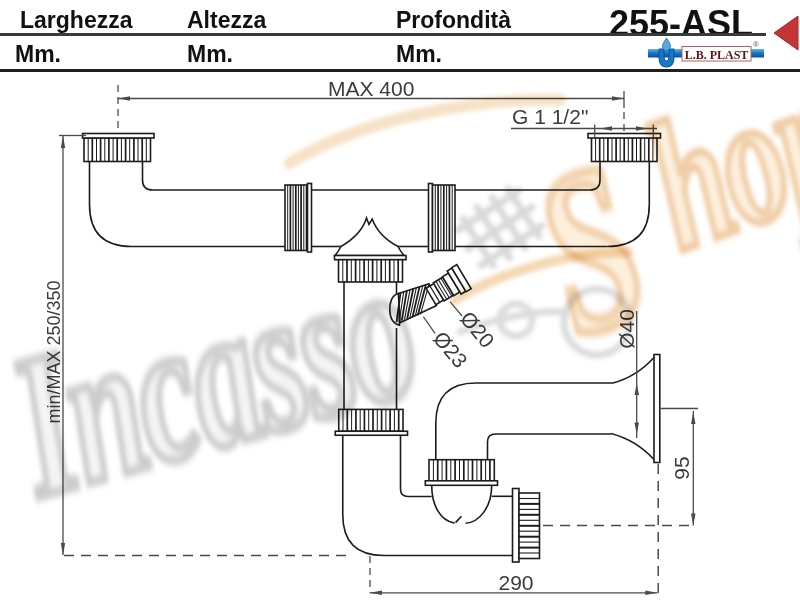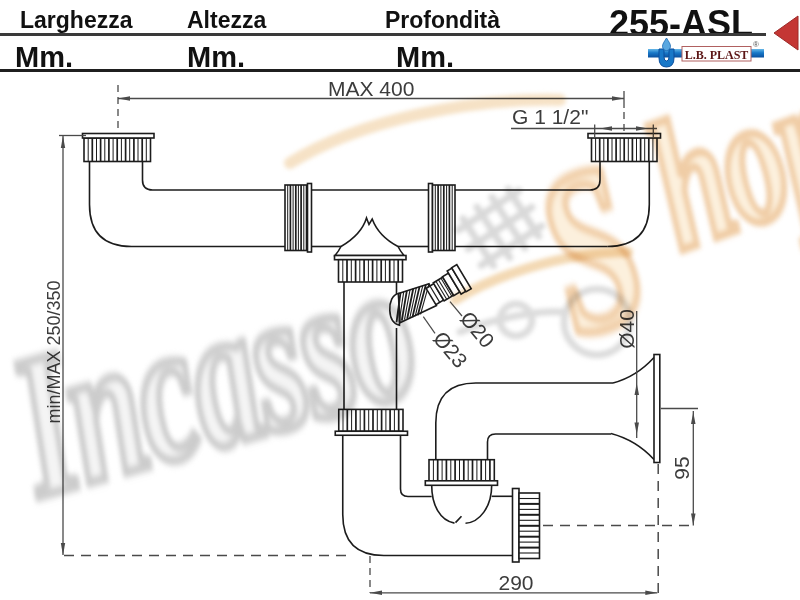--- a/index.html
+++ b/index.html
@@ -2,21 +2,21 @@
 <html><head><meta charset="utf-8">
 <style>
 html,body{margin:0;padding:0;width:800px;height:600px;overflow:hidden;background:#ffffff;}
 #stage{position:relative;width:800px;height:600px;font-family:"Liberation Sans",sans-serif;}
 .wm{position:absolute;z-index:5;mix-blend-mode:multiply;}
 .gray{color:#f4f4f4;filter:blur(2.2px);}
 .gold2{font-family:'Liberation Serif',serif;font-style:italic;font-weight:bold;filter:blur(2.2px);color:#fcf0dd;}
 #drawing{position:absolute;left:0;top:0;z-index:3;}
 #header{position:absolute;left:0;top:0;width:800px;height:72px;z-index:4;background:#ffffff;}
 .h1{position:absolute;top:7px;font-weight:bold;font-size:23px;color:#111;}
-.h2{position:absolute;top:41px;font-weight:bold;font-size:29px;color:#111;}
+.h2{position:absolute;top:41px;font-weight:bold;font-size:23px;color:#111;}
 .rule1{position:absolute;left:0;top:33px;width:766px;height:2.6px;background:#3a3a3a;}
 .rule2{position:absolute;left:0;top:68.5px;width:800px;height:3px;background:#1f1f1f;}
 </style></head>
 <body>
 <div id="stage">
 
 <svg id="drawing" width="800" height="600" viewBox="0 0 800 600">
 <path d="M89.5,161.5 L89.5,204.5 Q89.5,246.5 131.5,246.5 L285,246.5" stroke="#1c1c1c" stroke-width="1.6" fill="none"></path>
 <path d="M142.5,161.5 L142.5,180 Q142.5,190.0 152.5,190.0 L285,190.0" stroke="#1c1c1c" stroke-width="1.6" fill="none"></path>
 <rect x="84" y="138" width="66.5" height="23.5" stroke="#1c1c1c" stroke-width="1.6" fill="white"></rect>
@@ -236,21 +236,21 @@
   <g stroke="#dcdcdc" stroke-width="7" fill="none" stroke-linecap="round">
     <circle cx="597" cy="322" r="33"></circle>
     <circle cx="516" cy="320" r="16"></circle>
     <path d="M460,332 C495,318 540,310 562,312"></path>
   </g>
 </svg>
 
 <div id="header">
   <div class="h1" style="left:20px;">Larghezza</div>
   <div class="h1" style="left:187px;">Altezza</div>
-  <div class="h1" style="left:385px;text-align:center;">Profondità</div>
+  <div class="h1" style="left:396px;text-align:center;">Profondità</div>
   <div class="h1" style="left:609px;top:3px;font-size:36px;">255-ASL</div>
   <div class="rule1"></div>
   <div class="h2" style="left:15px;">Mm.</div>
   <div class="h2" style="left:187px;">Mm.</div>
   <div class="h2" style="left:396px;">Mm.</div>
   <div class="rule2"></div>
 </div>
 
 <svg style="position:absolute;left:770px;top:12px;z-index:6;" width="30" height="42" viewBox="0 0 30 42">
   <polygon points="4,21 28,4 28,38" fill="#c43634" stroke="#9c2a28" stroke-width="1"></polygon>

